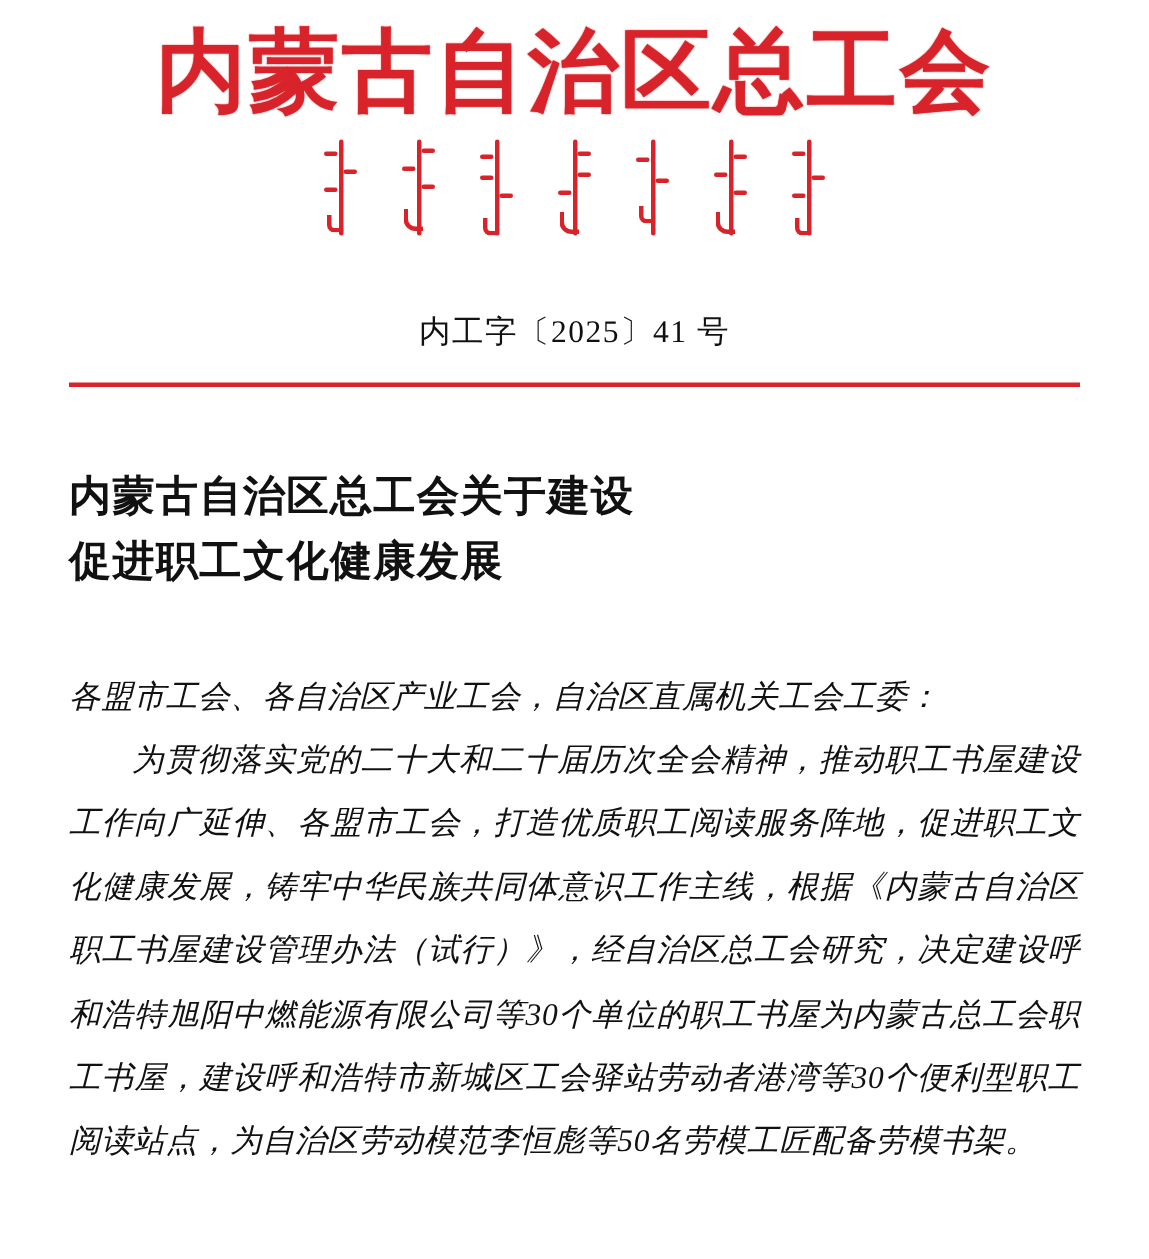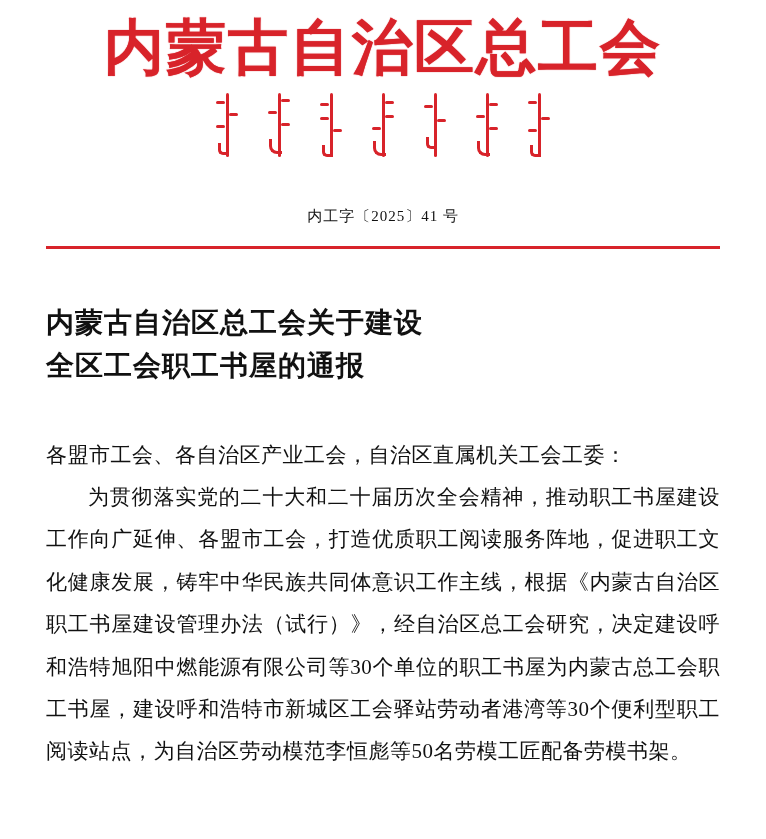--- a/index.html
+++ b/index.html
@@ -93,21 +93,21 @@
     border: 3px solid #d8232a;
     border-top: none;
     border-right: none;
     border-bottom-left-radius: 8px;
     margin-left: -10px;
   }
 
   
   .doc-number {
     text-align: center;
-    font-size: 15px;
+    font-size: 21px;
     letter-spacing: 1px;
     margin-top: 44px;
     color: #111111;
   }
 
   .red-rule {
     margin-top: 20px;
     height: 3px;
     background: #d8232a;
     width: 100%;
@@ -125,21 +125,21 @@
 
   
   .body-text {
     margin-top: 46px;
     font-size: 21px;
     line-height: 2.02;
     letter-spacing: 0.5px;
     text-align: justify;
     text-justify: inter-character;
   }
-  .body-text p { margin: 0; }
+  .body-text p { margin: 0; font-style: italic; }
   .body-text p.indent { text-indent: 2em; }
 </style>
 </head>
 <body>
 
 <div class="page">
 
   <div class="letterhead">
     <div class="lh-title">内蒙古自治区总工会</div>
 
@@ -194,21 +194,21 @@
       </div>
     </div>
   </div>
 
   <div class="doc-number">内工字〔2025〕41 号</div>
 
   <div class="red-rule"></div>
 
   <div class="doc-title">
     <span class="line">内蒙古自治区总工会关于建设</span>
-    <span class="line">全区工会职工书屋的通报</span>
+    <span class="line">促进职工文化健康发展</span>
   </div>
 
   <div class="body-text">
     <p>各盟市工会、各自治区产业工会，自治区直属机关工会工委：</p>
     <p class="indent">为贯彻落实党的二十大和二十届历次全会精神，推动职工书屋建设工作向广延伸、各盟市工会，打造优质职工阅读服务阵地，促进职工文化健康发展，铸牢中华民族共同体意识工作主线，根据《内蒙古自治区职工书屋建设管理办法（试行）》，经自治区总工会研究，决定建设呼和浩特旭阳中燃能源有限公司等30个单位的职工书屋为内蒙古总工会职工书屋，建设呼和浩特市新城区工会驿站劳动者港湾等30个便利型职工阅读站点，为自治区劳动模范李恒彪等50名劳模工匠配备劳模书架。</p>
   </div>
 
 </div>
 
 </body></html>

